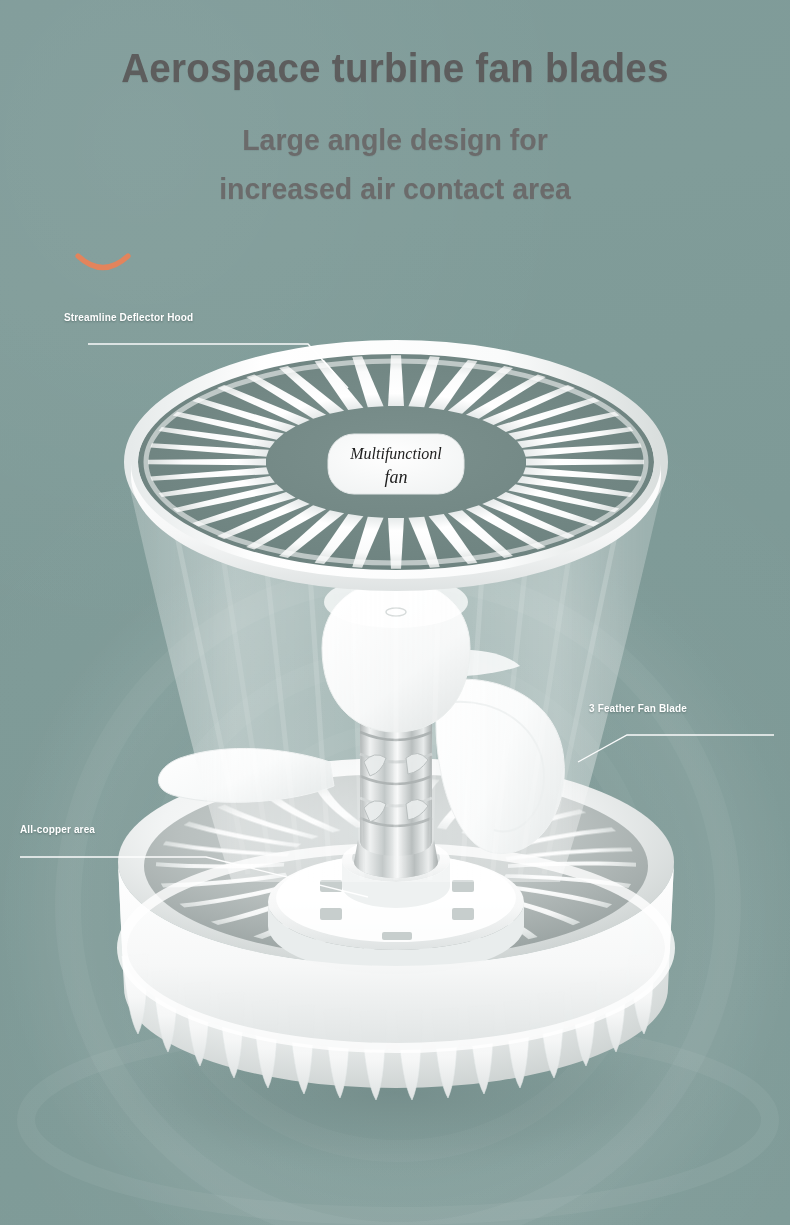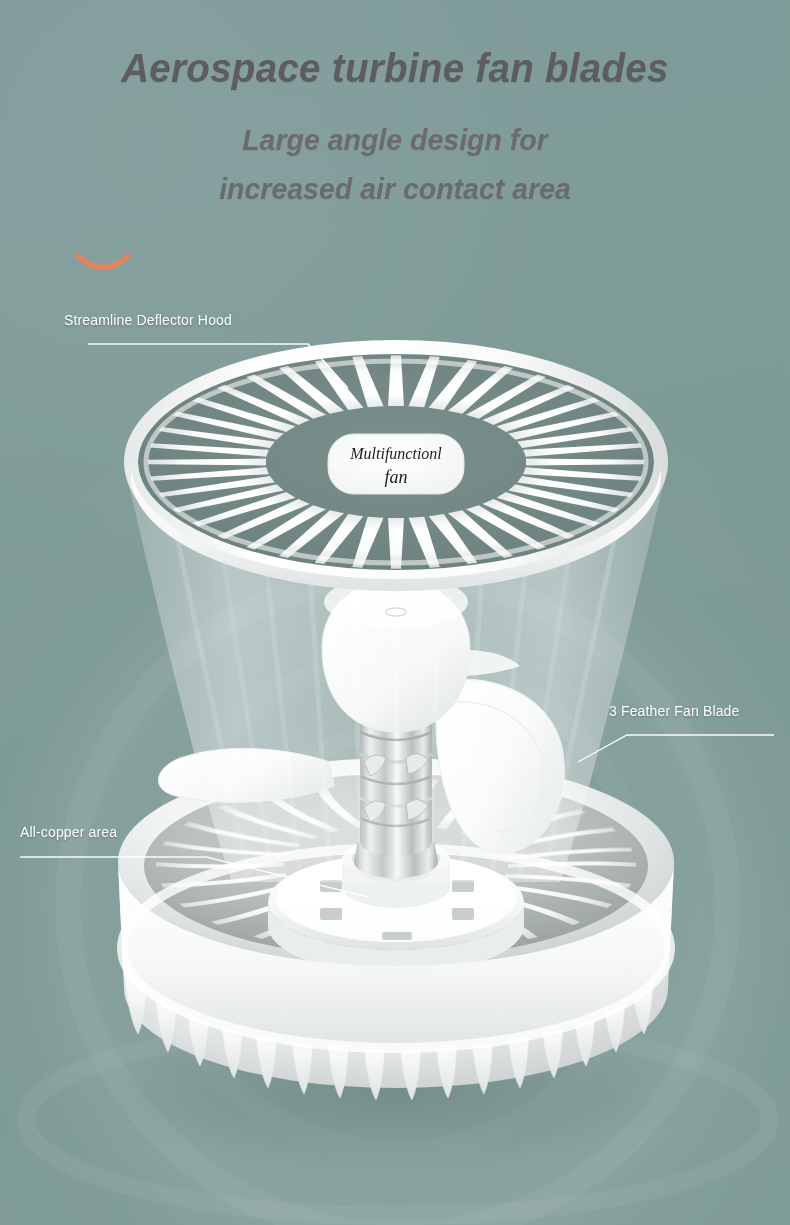--- a/index.html
+++ b/index.html
@@ -43,21 +43,20 @@
   }
 
   
   .title-block {
     position: absolute;
     left: 0;
     top: 0;
     width: 790px;
     text-align: center;
     z-index: 6;
-    font-style: italic;
   }
   #main-title {
     margin: 0;
     padding-top: 46px;
     font-size: 41px;
     line-height: 1.12;
     font-weight: bold;
     letter-spacing: 0.3px;
     color: #5d5d5d;
     transform: scaleX(0.94);
@@ -95,28 +94,28 @@
     width: 790px;
     height: 963px;
     z-index: 3;
   }
 
   
   .callout {
     position: absolute;
     z-index: 8;
     color: #ffffff;
-    font-size: 14px;
-    font-weight: normal;
+    font-size: 10px;
+    font-weight: bold;
     letter-spacing: 0.15px;
     white-space: nowrap;
     text-shadow: 0 1px 2px rgba(40,60,58,0.40);
   }
   #callout-hood   { left: 64px;  top: 312px; }
-  #callout-blade  { left: 589px; top: 703px; margin-left: 20px; }
+  #callout-blade  { left: 589px; top: 703px; }
   #callout-motor  { left: 20px;  top: 824px; }
 
   
   #leaders {
     position: absolute;
     inset: 0;
     z-index: 7;
     pointer-events: none;
   }
 </style>

